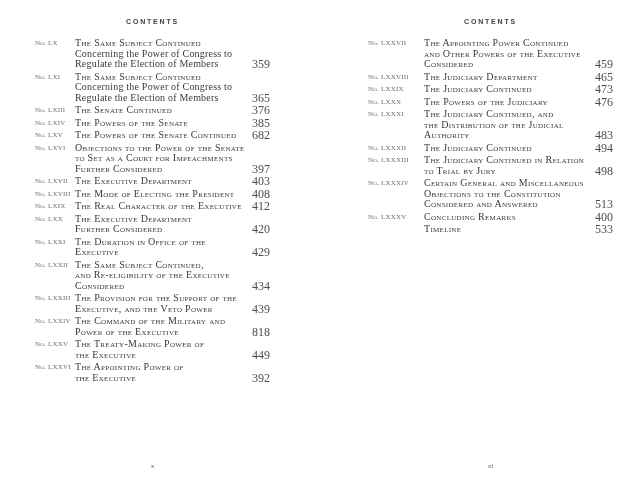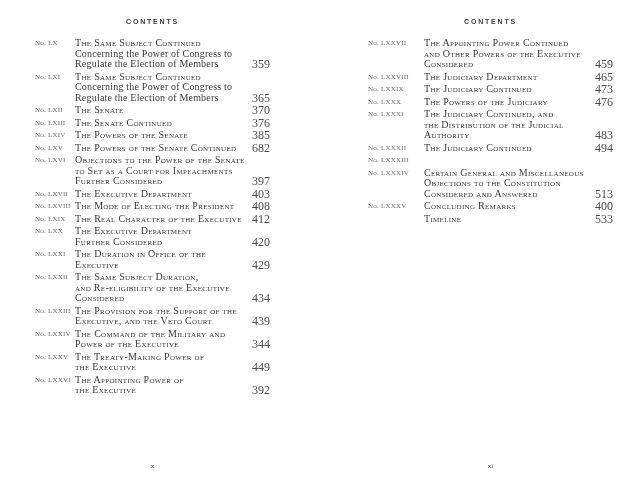--- a/index.html
+++ b/index.html
@@ -86,27 +86,20 @@
         <div class="entry">
           <div class="no-col">No. LXI</div>
           <div class="entry-body">
             <div class="line sc">The Same Subject Continued</div>
             <div class="line">Concerning the Power of Congress to</div>
             <div class="line">Regulate the Election of Members</div>
             <div class="pg">365</div>
           </div>
         </div>
         <div class="entry">
-          <div class="no-col">No. LXII</div>
-          <div class="entry-body">
-            <div class="line sc">The Senate</div>
-            <div class="pg">370</div>
-          </div>
-        </div>
-        <div class="entry">
           <div class="no-col">No. LXIII</div>
           <div class="entry-body">
             <div class="line sc">The Senate Continued</div>
             <div class="pg">376</div>
           </div>
         </div>
         <div class="entry">
           <div class="no-col">No. LXIV</div>
           <div class="entry-body">
             <div class="line sc">The Powers of the Senate</div>
@@ -162,40 +155,40 @@
           <div class="no-col">No. LXXI</div>
           <div class="entry-body">
             <div class="line sc">The Duration in Office of the</div>
             <div class="line sc">Executive</div>
             <div class="pg">429</div>
           </div>
         </div>
         <div class="entry">
           <div class="no-col">No. LXXII</div>
           <div class="entry-body">
-            <div class="line sc">The Same Subject Duration,</div>
+            <div class="line sc">The Same Subject Continued,</div>
             <div class="line sc">and Re-eligibility of the Executive</div>
             <div class="line sc">Considered</div>
             <div class="pg">434</div>
           </div>
         </div>
         <div class="entry">
           <div class="no-col">No. LXXIII</div>
           <div class="entry-body">
             <div class="line sc">The Provision for the Support of the</div>
-            <div class="line sc">Executive, and the Veto Court</div>
+            <div class="line sc">Executive, and the Veto Power</div>
             <div class="pg">439</div>
           </div>
         </div>
         <div class="entry">
           <div class="no-col">No. LXXIV</div>
           <div class="entry-body">
             <div class="line sc">The Command of the Military and</div>
             <div class="line sc">Power of the Executive</div>
-            <div class="pg">344</div>
+            <div class="pg">818</div>
           </div>
         </div>
         <div class="entry">
           <div class="no-col">No. LXXV</div>
           <div class="entry-body">
             <div class="line sc">The Treaty-Making Power of</div>
             <div class="line sc">the Executive</div>
             <div class="pg">449</div>
           </div>
         </div>
@@ -254,20 +247,25 @@
         </div>
         <div class="entry">
           <div class="no-col">No. LXXXII</div>
           <div class="entry-body">
             <div class="line sc">The Judiciary Continued</div>
             <div class="pg">494</div>
           </div>
         </div>
         <div class="entry">
           <div class="no-col">No. LXXXIII</div>
+          <div class="entry-body">
+            <div class="line sc">The Judiciary Continued in Relation</div>
+            <div class="line sc">to Trial by Jury</div>
+            <div class="pg">498</div>
+          </div>
         </div>
         <div class="entry">
           <div class="no-col">No. LXXXIV</div>
           <div class="entry-body">
             <div class="line sc">Certain General and Miscellaneous</div>
             <div class="line sc">Objections to the Constitution</div>
             <div class="line sc">Considered and Answered</div>
             <div class="pg">513</div>
           </div>
         </div>

